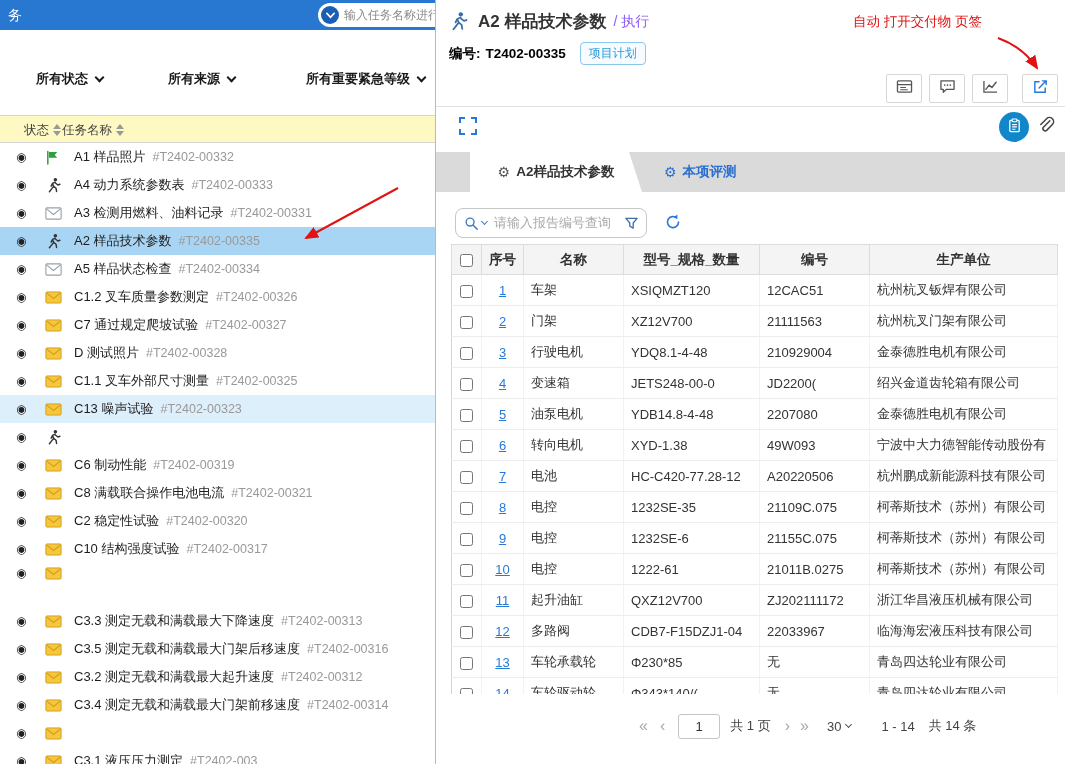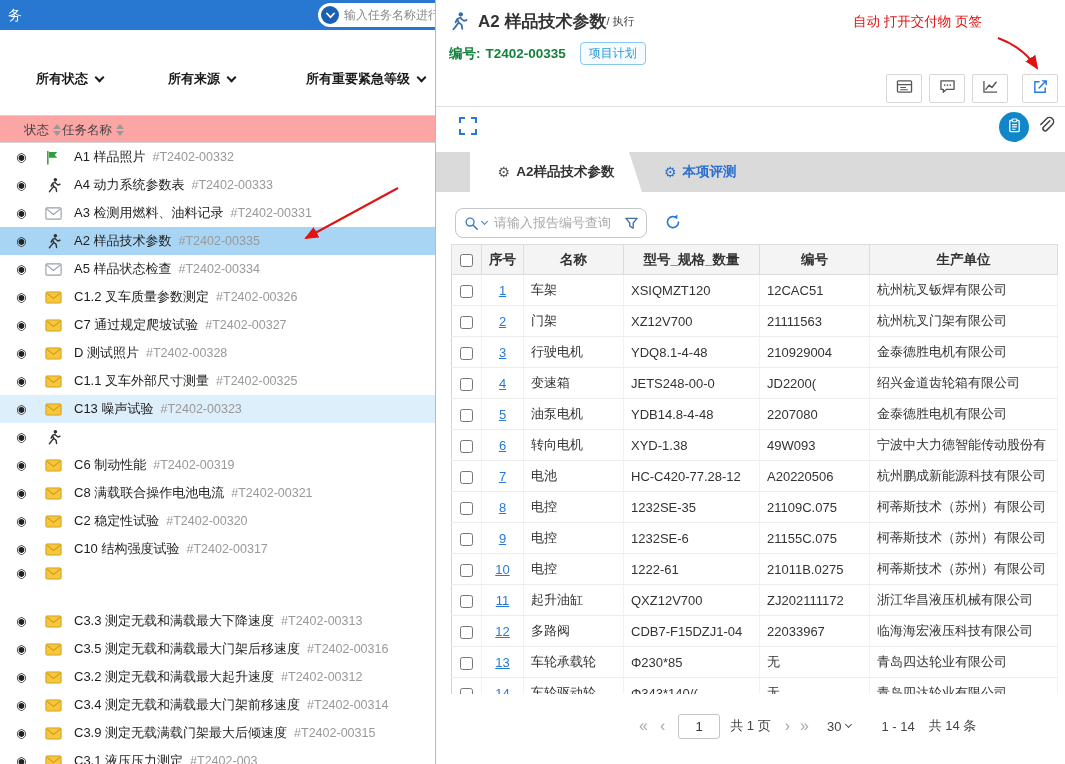--- a/index.html
+++ b/index.html
@@ -12,21 +12,21 @@
   .topbar-label { color:#fff; font-size:14px; line-height:30px; padding-left:8px; display:inline-block; }
   .top-search { position:absolute; left:318px; top:3px; width:150px; height:24px; background:#fff; border-radius:12px; display:flex; align-items:center; overflow:hidden; }
   .chev-circle { width:18px; height:18px; border-radius:50%; background:#1b5fb4; margin-left:3px; display:flex; align-items:center; justify-content:center; flex:none; }
   .top-search .ph { color:#888; font-size:12px; margin-left:5px; white-space:nowrap; }
 
   .filters { position:absolute; top:70px; left:0; width:436px; height:28px; }
   .filter { position:absolute; display:flex; align-items:center; font-weight:bold; font-size:13px; color:#1a1a1a; cursor:pointer; }
   .filter.f1 { left:15px;margin-left:21px; } .filter.f2 { left:168px; } .filter.f3 { left:306px; }
   .chev { display:inline-block; width:7px; height:7px; border-right:2px solid #1a1a1a; border-bottom:2px solid #1a1a1a; transform:rotate(45deg); margin-left:8px; margin-top:-4px; }
 
-  .list-header { position:absolute; top:115px; left:0; width:436px; height:28px; background:#fca5a5; border-top:1px solid #d5d5d5; border-bottom:1px solid #d5d5d5; font-size:12.5px; color:#444; }
+  .list-header { position:absolute; top:115px; left:0; width:436px; height:28px; background:#fef9c3; border-top:1px solid #d5d5d5; border-bottom:1px solid #d5d5d5; font-size:12.5px; color:#444; }
   .lh-col { position:absolute; top:0; height:28px; display:flex; align-items:center; }
   .lh-status { left:24px; } .lh-name { left:62px; }
   .sort { display:inline-flex; flex-direction:column; align-items:center; margin-left:4px; }
   .tri-up { width:0; height:0; border-left:4px solid transparent; border-right:4px solid transparent; border-bottom:5px solid #999; margin-bottom:2px; }
   .tri-down { width:0; height:0; border-left:4px solid transparent; border-right:4px solid transparent; border-top:5px solid #999; }
 
   #task-rows { position:absolute; top:143px; left:0; width:436px; }
   .task-row { display:flex; align-items:center; height:28px; font-size:13px; color:#1d1d1d; cursor:pointer; }
   .task-row.selected { background:#a9d5f4; }
   .task-row.highlight { background:#ddeffb; }
@@ -35,23 +35,23 @@
   .ticon { width:19px; margin-left:13px; display:flex; align-items:center; flex:none; }
   .ttext { margin-left:10px; white-space:nowrap; }
   .two-line .ttext { white-space:normal; width:330px; line-height:19px; }
   .tcode { color:#999; font-size:12.5px; margin-left:7px; }
 
   
   .right-panel { position:absolute; left:436px; top:0; width:629px; height:764px; background:#fff; }
   .rp-title-row { position:absolute; left:12px; top:10px; display:flex; align-items:center; }
   .rp-title-icon { color:#3d6fa6; display:flex; margin-right:9px; }
   .rp-title { font-size:17px; font-weight:bold; color:#333; }
-  .rp-status { font-size:11px; color:#404040; }
+  .rp-status { font-size:14px; color:#8b5cf6; margin-left:7px; }
   .rp-num-row { position:absolute; left:13px; top:42px; display:flex; align-items:center; }
-  .rp-num-label, .rp-num-val { font-size:13.5px; font-weight:bold; color:#15803d; }
+  .rp-num-label, .rp-num-val { font-size:13.5px; font-weight:bold; color:#000000; }
   .rp-num-val { margin-left:5px; }
   .rp-tag { margin-left:14px; font-size:12px; color:#2d9ad8; border:1px solid #8cc8ec; background:#f5fbff; border-radius:4px; padding:2px 8px; }
   .red-note { position:absolute; left:417px; top:13px; color:#e01212; font-size:13.5px; white-space:nowrap; }
 
   .toolbar { position:absolute; top:74px; right:7px; display:flex; }
   .tb-btn { width:36px; height:29px; border:1px solid #d7d7d7; background:#fff; border-radius:2px; display:flex; align-items:center; justify-content:center; margin-left:7px; cursor:pointer; }
   .tb-btn.last { margin-left:14px; }
   .hdr-divider { position:absolute; top:106px; left:0; width:629px; border-top:1px solid #e2e2e2; }
 
   .expand-btn { position:absolute; left:22px; top:116px; cursor:pointer; display:flex; }
@@ -344,21 +344,20 @@
           <span class="ttext"><span>C3.4 测定无载和满载最大门架前移速度</span><span class="tcode">#T2402-00314</span></span>
         </div>
         <div class="task-row">
           <span class="dot">◉</span>
           <span class="ticon">
             <svg viewBox="0 0 18 14" width="17" height="13">
               <rect x="0.8" y="1" width="16.4" height="12" rx="1.2" fill="#f7c63a" stroke="#cf9f1e" stroke-width="1"></rect>
               <path d="M1.5 2 L9 8 L16.5 2" fill="none" stroke="#cf9f1e" stroke-width="1.2"></path>
             </svg>
           </span>
-          <span class="ttext"><span>C3.9 测定无载满载门架最大后倾速度</span><span class="tcode">#T2402-00315</span></span>
         </div>
         <div class="task-row">
           <span class="dot">◉</span>
           <span class="ticon">
             <svg viewBox="0 0 18 14" width="17" height="13">
               <rect x="0.8" y="1" width="16.4" height="12" rx="1.2" fill="#f7c63a" stroke="#cf9f1e" stroke-width="1"></rect>
               <path d="M1.5 2 L9 8 L16.5 2" fill="none" stroke="#cf9f1e" stroke-width="1.2"></path>
             </svg>
           </span>
           <span class="ttext"><span>C3.1 液压压力测定</span><span class="tcode">#T2402-003</span></span>

